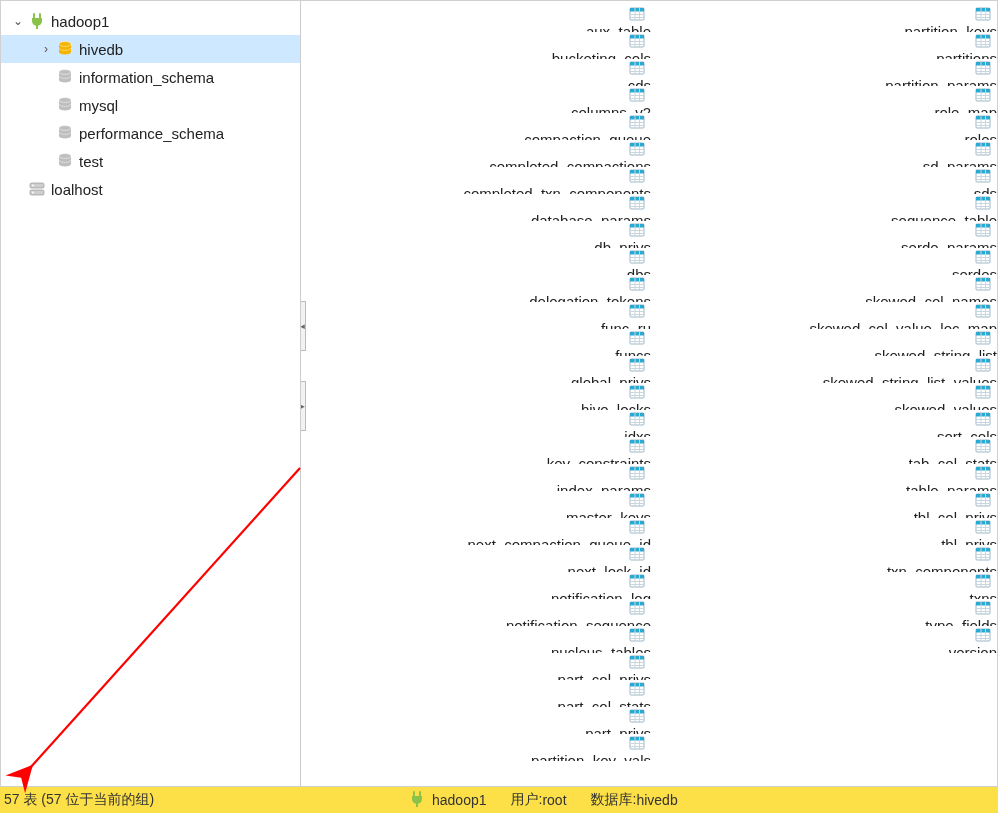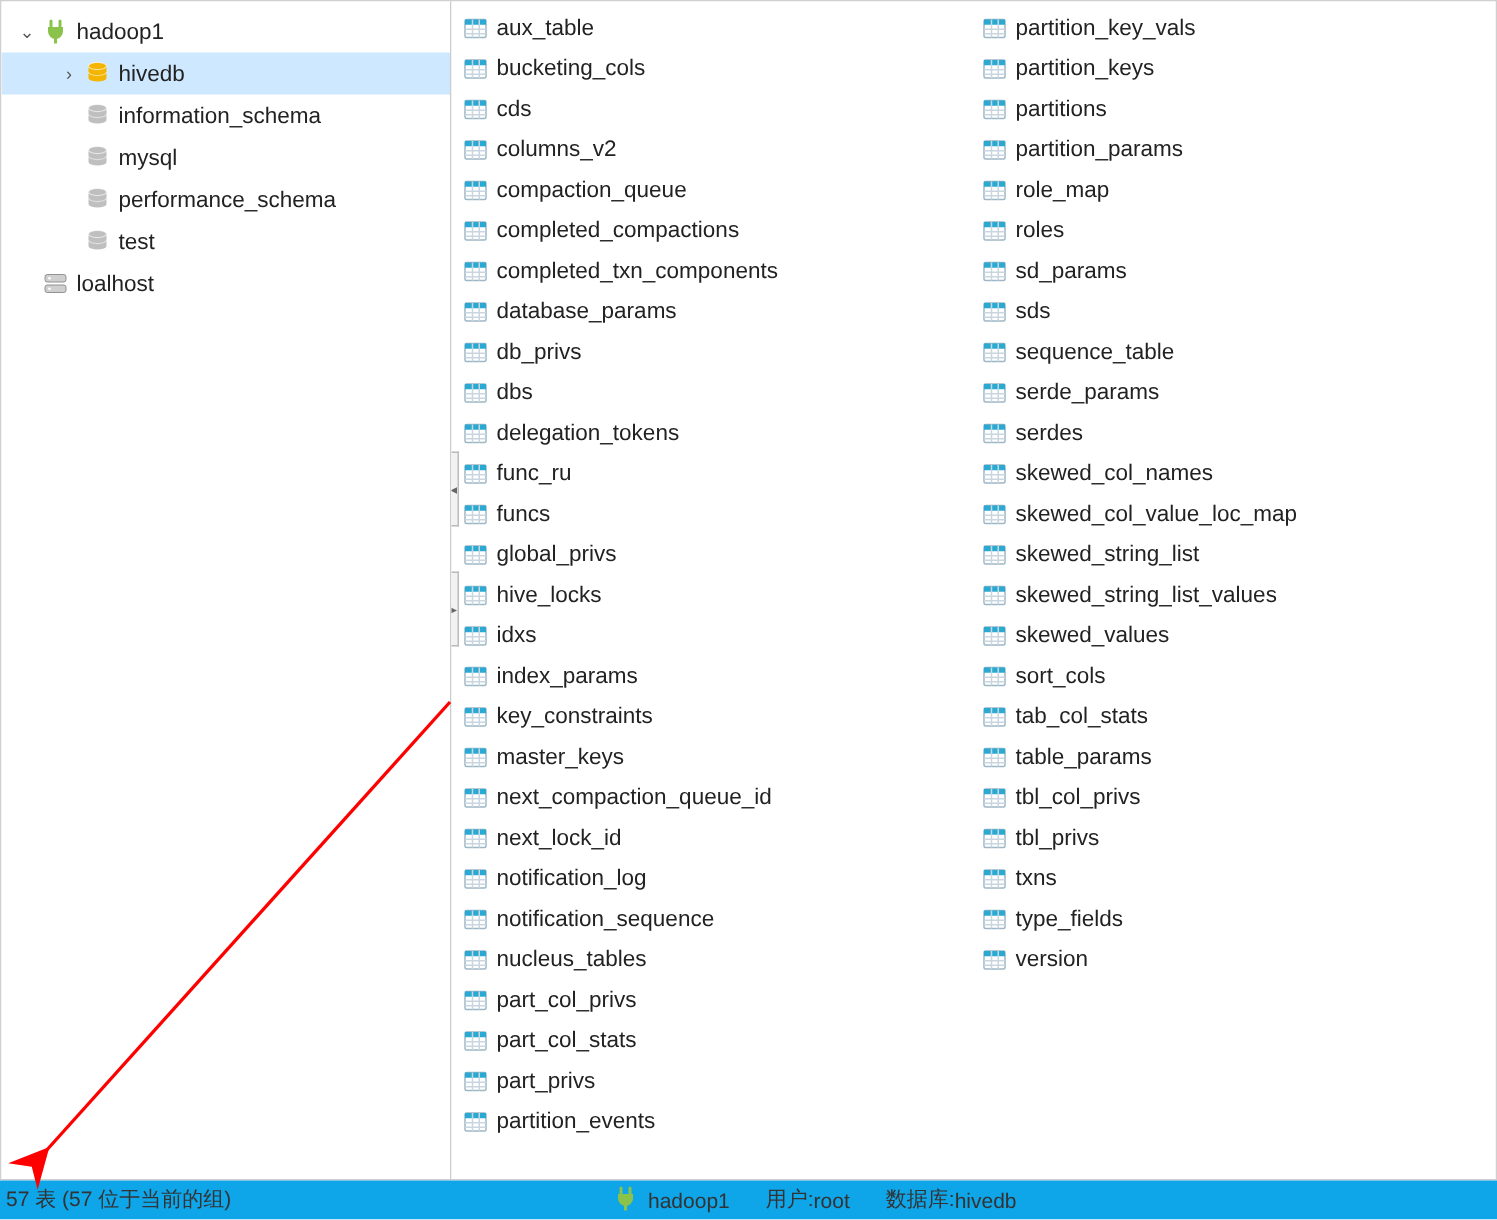--- a/index.html
+++ b/index.html
@@ -59,44 +59,45 @@
   }
   .table-list {
     position: absolute;
     left: 4px; top: 4px; right: 0; bottom: 0;
     column-width: 278px;
     column-gap: 0;
     column-fill: auto;
   }
   .table-row {
     display: flex;
-    align-items: center;
+    align-items: flex-end;
     height: 27px;
     cursor: pointer;
     break-inside: avoid;
     padding-left: 2px;
+    flex-direction: column;
   }
   .table-row .ticon { width: 20px; display:inline-flex; align-items:center; justify-content:center; margin-right: 4px; flex:0 0 auto;}
   .table-row .tlabel { white-space: nowrap; overflow:hidden; text-overflow:ellipsis; }
   .splitter-handle {
     position: absolute;
     left: -1px;
     top: 300px;
     width: 7px;
     pointer-events: none;
   }
   .splitter-handle .notch { width:6px; height:50px; background:#f2f2f2; border:1px solid #bbb; border-left:none; display:flex; align-items:center; justify-content:center;}
   .splitter-handle .tri { font-size:9px; color:#666;}
   .statusbar {
     height: 26px;
     display: flex;
     align-items: center;
     font-size: 14px;
     color: #333;
-    background: #0ea5e9;
+    background: #fde047;
   }
   .status-db-icon { margin: 0 6px 0 16px; }
   .arrow-annotation {
     position: absolute;
     left: 0; top: 0;
     pointer-events: none;
   }
 </style>
 </head>
 <body>
@@ -417,46 +418,46 @@
             <span class="ticon">
               <svg width="18" height="18" viewBox="0 0 18 18">
     <rect x="2" y="3" width="14" height="12" rx="1" fill="#fff" stroke="#9db7c6" stroke-width="1"></rect>
     <rect x="2" y="3" width="14" height="3.5" fill="#2aaad3"></rect>
     <line x1="2" y1="9.5" x2="16" y2="9.5" stroke="#c9d6df" stroke-width="1"></line>
     <line x1="2" y1="12.5" x2="16" y2="12.5" stroke="#c9d6df" stroke-width="1"></line>
     <line x1="7" y1="3" x2="7" y2="15" stroke="#c9d6df" stroke-width="1"></line>
     <line x1="11.5" y1="3" x2="11.5" y2="15" stroke="#c9d6df" stroke-width="1"></line>
   </svg>
             </span>
+            <span class="tlabel">key_constraints</span>
+          </div>
+          <div class="table-row">
+            <span class="ticon">
+              <svg width="18" height="18" viewBox="0 0 18 18">
+    <rect x="2" y="3" width="14" height="12" rx="1" fill="#fff" stroke="#9db7c6" stroke-width="1"></rect>
+    <rect x="2" y="3" width="14" height="3.5" fill="#2aaad3"></rect>
+    <line x1="2" y1="9.5" x2="16" y2="9.5" stroke="#c9d6df" stroke-width="1"></line>
+    <line x1="2" y1="12.5" x2="16" y2="12.5" stroke="#c9d6df" stroke-width="1"></line>
+    <line x1="7" y1="3" x2="7" y2="15" stroke="#c9d6df" stroke-width="1"></line>
+    <line x1="11.5" y1="3" x2="11.5" y2="15" stroke="#c9d6df" stroke-width="1"></line>
+  </svg>
+            </span>
             <span class="tlabel">index_params</span>
           </div>
           <div class="table-row">
             <span class="ticon">
               <svg width="18" height="18" viewBox="0 0 18 18">
     <rect x="2" y="3" width="14" height="12" rx="1" fill="#fff" stroke="#9db7c6" stroke-width="1"></rect>
     <rect x="2" y="3" width="14" height="3.5" fill="#2aaad3"></rect>
     <line x1="2" y1="9.5" x2="16" y2="9.5" stroke="#c9d6df" stroke-width="1"></line>
     <line x1="2" y1="12.5" x2="16" y2="12.5" stroke="#c9d6df" stroke-width="1"></line>
     <line x1="7" y1="3" x2="7" y2="15" stroke="#c9d6df" stroke-width="1"></line>
     <line x1="11.5" y1="3" x2="11.5" y2="15" stroke="#c9d6df" stroke-width="1"></line>
   </svg>
             </span>
-            <span class="tlabel">key_constraints</span>
-          </div>
-          <div class="table-row">
-            <span class="ticon">
-              <svg width="18" height="18" viewBox="0 0 18 18">
-    <rect x="2" y="3" width="14" height="12" rx="1" fill="#fff" stroke="#9db7c6" stroke-width="1"></rect>
-    <rect x="2" y="3" width="14" height="3.5" fill="#2aaad3"></rect>
-    <line x1="2" y1="9.5" x2="16" y2="9.5" stroke="#c9d6df" stroke-width="1"></line>
-    <line x1="2" y1="12.5" x2="16" y2="12.5" stroke="#c9d6df" stroke-width="1"></line>
-    <line x1="7" y1="3" x2="7" y2="15" stroke="#c9d6df" stroke-width="1"></line>
-    <line x1="11.5" y1="3" x2="11.5" y2="15" stroke="#c9d6df" stroke-width="1"></line>
-  </svg>
-            </span>
             <span class="tlabel">master_keys</span>
           </div>
           <div class="table-row">
             <span class="ticon">
               <svg width="18" height="18" viewBox="0 0 18 18">
     <rect x="2" y="3" width="14" height="12" rx="1" fill="#fff" stroke="#9db7c6" stroke-width="1"></rect>
     <rect x="2" y="3" width="14" height="3.5" fill="#2aaad3"></rect>
     <line x1="2" y1="9.5" x2="16" y2="9.5" stroke="#c9d6df" stroke-width="1"></line>
     <line x1="2" y1="12.5" x2="16" y2="12.5" stroke="#c9d6df" stroke-width="1"></line>
     <line x1="7" y1="3" x2="7" y2="15" stroke="#c9d6df" stroke-width="1"></line>
@@ -560,33 +561,20 @@
             <span class="ticon">
               <svg width="18" height="18" viewBox="0 0 18 18">
     <rect x="2" y="3" width="14" height="12" rx="1" fill="#fff" stroke="#9db7c6" stroke-width="1"></rect>
     <rect x="2" y="3" width="14" height="3.5" fill="#2aaad3"></rect>
     <line x1="2" y1="9.5" x2="16" y2="9.5" stroke="#c9d6df" stroke-width="1"></line>
     <line x1="2" y1="12.5" x2="16" y2="12.5" stroke="#c9d6df" stroke-width="1"></line>
     <line x1="7" y1="3" x2="7" y2="15" stroke="#c9d6df" stroke-width="1"></line>
     <line x1="11.5" y1="3" x2="11.5" y2="15" stroke="#c9d6df" stroke-width="1"></line>
   </svg>
             </span>
-            <span class="tlabel">partition_events</span>
-          </div>
-          <div class="table-row">
-            <span class="ticon">
-              <svg width="18" height="18" viewBox="0 0 18 18">
-    <rect x="2" y="3" width="14" height="12" rx="1" fill="#fff" stroke="#9db7c6" stroke-width="1"></rect>
-    <rect x="2" y="3" width="14" height="3.5" fill="#2aaad3"></rect>
-    <line x1="2" y1="9.5" x2="16" y2="9.5" stroke="#c9d6df" stroke-width="1"></line>
-    <line x1="2" y1="12.5" x2="16" y2="12.5" stroke="#c9d6df" stroke-width="1"></line>
-    <line x1="7" y1="3" x2="7" y2="15" stroke="#c9d6df" stroke-width="1"></line>
-    <line x1="11.5" y1="3" x2="11.5" y2="15" stroke="#c9d6df" stroke-width="1"></line>
-  </svg>
-            </span>
             <span class="tlabel">partition_key_vals</span>
           </div>
           <div class="table-row">
             <span class="ticon">
               <svg width="18" height="18" viewBox="0 0 18 18">
     <rect x="2" y="3" width="14" height="12" rx="1" fill="#fff" stroke="#9db7c6" stroke-width="1"></rect>
     <rect x="2" y="3" width="14" height="3.5" fill="#2aaad3"></rect>
     <line x1="2" y1="9.5" x2="16" y2="9.5" stroke="#c9d6df" stroke-width="1"></line>
     <line x1="2" y1="12.5" x2="16" y2="12.5" stroke="#c9d6df" stroke-width="1"></line>
     <line x1="7" y1="3" x2="7" y2="15" stroke="#c9d6df" stroke-width="1"></line>
@@ -834,20 +822,33 @@
               <svg width="18" height="18" viewBox="0 0 18 18">
     <rect x="2" y="3" width="14" height="12" rx="1" fill="#fff" stroke="#9db7c6" stroke-width="1"></rect>
     <rect x="2" y="3" width="14" height="3.5" fill="#2aaad3"></rect>
     <line x1="2" y1="9.5" x2="16" y2="9.5" stroke="#c9d6df" stroke-width="1"></line>
     <line x1="2" y1="12.5" x2="16" y2="12.5" stroke="#c9d6df" stroke-width="1"></line>
     <line x1="7" y1="3" x2="7" y2="15" stroke="#c9d6df" stroke-width="1"></line>
     <line x1="11.5" y1="3" x2="11.5" y2="15" stroke="#c9d6df" stroke-width="1"></line>
   </svg>
             </span>
             <span class="tlabel">tbl_privs</span>
+          </div>
+          <div class="table-row">
+            <span class="ticon">
+              <svg width="18" height="18" viewBox="0 0 18 18">
+    <rect x="2" y="3" width="14" height="12" rx="1" fill="#fff" stroke="#9db7c6" stroke-width="1"></rect>
+    <rect x="2" y="3" width="14" height="3.5" fill="#2aaad3"></rect>
+    <line x1="2" y1="9.5" x2="16" y2="9.5" stroke="#c9d6df" stroke-width="1"></line>
+    <line x1="2" y1="12.5" x2="16" y2="12.5" stroke="#c9d6df" stroke-width="1"></line>
+    <line x1="7" y1="3" x2="7" y2="15" stroke="#c9d6df" stroke-width="1"></line>
+    <line x1="11.5" y1="3" x2="11.5" y2="15" stroke="#c9d6df" stroke-width="1"></line>
+  </svg>
+            </span>
+            <span class="tlabel">txn_components</span>
           </div>
           <div class="table-row">
             <span class="ticon">
               <svg width="18" height="18" viewBox="0 0 18 18">
     <rect x="2" y="3" width="14" height="12" rx="1" fill="#fff" stroke="#9db7c6" stroke-width="1"></rect>
     <rect x="2" y="3" width="14" height="3.5" fill="#2aaad3"></rect>
     <line x1="2" y1="9.5" x2="16" y2="9.5" stroke="#c9d6df" stroke-width="1"></line>
     <line x1="2" y1="12.5" x2="16" y2="12.5" stroke="#c9d6df" stroke-width="1"></line>
     <line x1="7" y1="3" x2="7" y2="15" stroke="#c9d6df" stroke-width="1"></line>
     <line x1="11.5" y1="3" x2="11.5" y2="15" stroke="#c9d6df" stroke-width="1"></line>

